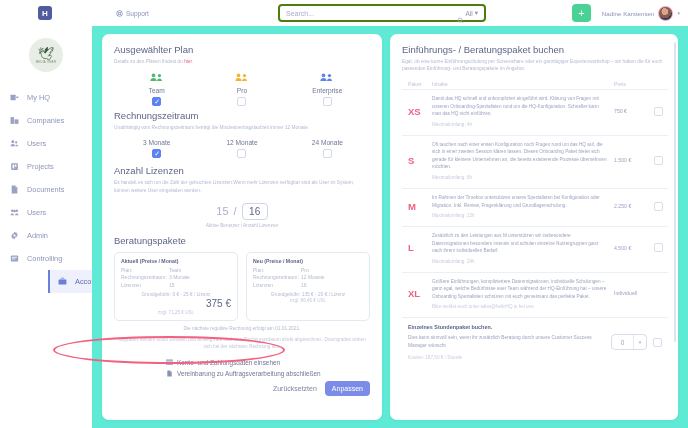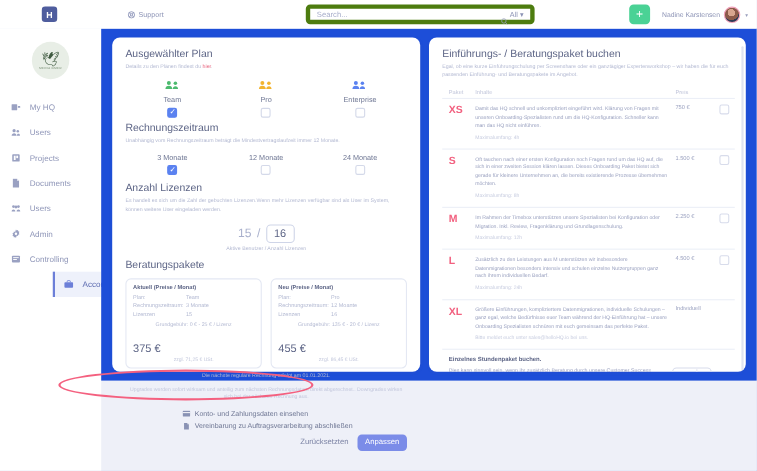--- a/index.html
+++ b/index.html
@@ -22,21 +22,21 @@
     background: #4f5d9e; color: #fff; font-size: 8px; font-weight: bold;
     display: flex; align-items: center; justify-content: center;
   }
   .support {
     display: flex; align-items: center; gap: 3px; margin-left: 64px;
     font-size: 6.5px; color: #8c93b5;
   }
   .support .ic { width: 7px; height: 7px; color: #7a83ad; }
   .searchwrap {
     position: absolute; left: 278px; top: 4px; width: 208px; height: 18px;
-    border: 4px solid #4d7c0f; border-radius: 4px; background: #fff;
+    border: 2px solid #4d7c0f; border-radius: 4px; background: #fff;
     display: flex; align-items: center; padding: 0 6px;
   }
   .searchwrap input {
     border: 0; outline: 0; flex: 1; font-size: 7px; color: #9aa0bd;
     font-family: "Liberation Sans", sans-serif; background: transparent;
   }
   .searchwrap input::placeholder { color: #a8aecb; }
   .search-ic { width: 7px; height: 7px; color: #9aa0bd; margin-right: 2px; }
   .allsel { font-size: 6.5px; color: #8c93b5; display:flex; align-items:center; gap:2px;}
   .plusbtn {
@@ -79,22 +79,22 @@
   .navitem.active::before {
     content: ""; position: absolute; left: 0; top: 0; width: 2px; height: 100%;
     background: #6c7fd8;
   }
   .navicon { width: 9px; height: 9px; color: #9aa1c2; display:flex; }
   .navitem.active .navicon { color: #6c7fd8; }
   .navcaret { margin-left: auto; margin-right: 8px; font-size: 5px; color: #a3a9c8; }
 
   
   .content {
-    position: absolute; left: 92px; top: 26px; width: 596px; height: 320px;
-    background: #1d4ed8; padding: 8px 10px;
+    position: absolute; left: 92px; top: 26px; width: 596px; height: 402px;
+    background: #5eead4; padding: 8px 10px;
     display: flex; gap: 8px;
   }
   .card {
     background: #fff; border-radius: 7px; box-shadow: 0 1px 3px rgba(80,90,140,.07);
   }
   .leftcard { width: 280px; padding: 10px 12px 8px 12px; position: relative; }
   .rightcard { width: 288px; padding: 10px 10px 8px 12px; position: relative; overflow: hidden;}
 
   h2.sec {
     font-size: 9.5px; color: #5d6586; font-weight: 400; margin-bottom: 3px;
@@ -133,21 +133,21 @@
   .lic-cap { text-align: center; font-size: 4.8px; color: #b3b9d2; margin-top: 3px; }
 
   .sumrow { display: flex; gap: 8px; margin-top: 6px; }
   .sumbox {
     flex: 1; border: 1px solid #e4e8f3; border-radius: 5px; padding: 5px 6px;
   }
   .sumtitle { font-size: 5.2px; color: #5d6586; font-weight: bold; margin-bottom: 3px; }
   .sumline { display: flex; font-size: 5px; color: #b3b9d2; margin-bottom: 1.5px; }
   .sumline .k { width: 48px; }
   .sumbase { text-align: center; font-size: 4.8px; color: #b3b9d2; margin-top: 4px; }
-  .sumprice { text-align: left; font-size: 10px; color: #5d6586; margin-top: 14px; }
+  .sumprice { text-align: right; font-size: 10px; color: #5d6586; margin-top: 1px; }
   .sumvat { text-align: center; font-size: 4.6px; color: #c2c7dc; margin-top: 1px; }
 
   .notes { text-align: center; margin-top: 5px; }
   .note1 { font-size: 4.8px; color: #b3b9d2; }
   .note2 { font-size: 4.7px; color: #c2c7dc; line-height: 1.6; margin-top: 5px; }
 
   .links { margin-top: 8px; padding-left: 52px; }
   .linkrow {
     display: flex; align-items: center; gap: 4px; font-size: 6.4px;
     color: #6f7794; margin-bottom: 4px;
@@ -173,21 +173,21 @@
 
   
   .thead { display: flex; font-size: 5.2px; color: #c0c5da;
     border-bottom: 1px solid #eceff7; padding: 0 0 2px 0; margin-top: 9px; }
   .th-paket { width: 30px; padding-left: 6px; }
   .th-inhalte { flex: 1; }
   .th-preis { width: 34px; }
   .th-cb { width: 20px; }
 
   .trow {
-    display: flex; align-items: flex-start; border-bottom: 1px solid #eceff7;
+    display: flex; align-items: center; border-bottom: 1px solid #eceff7;
     padding: 5px 0 8px 0;
   }
   .td-paket { width: 30px; padding-left: 6px; font-size: 9.5px; color: #f2607f; font-weight: bold; }
   .td-inh { flex: 1; padding-right: 6px; }
   .td-desc { font-size: 4.7px; color: #9ba2c0; line-height: 1.6; }
   .td-max { font-size: 4.6px; color: #c8cde0; margin-top: 4px; }
   .td-preis { width: 34px; font-size: 5.2px; color: #9ba2c0; }
   .td-cb { width: 20px; display: flex; justify-content: center; }
   .cbx2 { width: 9px; height: 9px; border: 1px solid #d8dceb; border-radius: 2px; background:#fff; }
 
@@ -261,20 +261,29 @@
     </div>
 
     <div class="navitem">
       <span class="navicon">
         <svg viewBox="0 0 16 16" width="9" height="9" fill="currentColor">
             <rect x="1" y="3" width="9" height="10" rx="1"></rect>
             <rect x="11" y="6" width="4" height="3" rx="1"></rect>
           </svg>
       </span>
       <span>My HQ</span>
+    </div>
+    <div class="navitem">
+      <span class="navicon">
+        <svg viewBox="0 0 16 16" width="9" height="9" fill="currentColor">
+            <rect x="1" y="2" width="6" height="12"></rect>
+            <rect x="8" y="6" width="7" height="8"></rect>
+          </svg>
+      </span>
+      <span>Companies</span>
     </div>
     <div class="navitem">
       <span class="navicon">
         <svg viewBox="0 0 16 16" width="9" height="9" fill="currentColor">
             <circle cx="5" cy="5" r="2.6"></circle>
             <circle cx="11" cy="6" r="2"></circle>
             <path d="M1 13c0-2.5 2-4 4-4s4 1.5 4 4z"></path>
             <path d="M9.5 13c0-2 1-3 2.5-3s2.5 1 2.5 3z"></path>
           </svg>
       </span>
@@ -447,21 +456,20 @@
             </div>
           <div class="sumline">
               <span class="k">Rechnungszeitraum:</span>
               <span>12 Moante</span>
             </div>
           <div class="sumline">
               <span class="k">Lizenzen</span>
               <span>16</span>
             </div>
           <div class="sumbase">Grundgebühr: 135 € - 20 € / Lizenz</div>
-          <div class="sumprice">455 €</div>
           <div class="sumvat">zzgl. 86,45 € USt.</div>
         </div>
       </div>
 
       <div class="notes">
         <div class="note1">Die nächste reguläre Rechnung erfolgt am 01.01.2021.</div>
         <div class="note2">Upgrades werden sofort wirksam und anteilig zum nächsten Rechnungsdatum direkt abgerechnet.. Downgrades wirken sich bei der nächsten Rechnung aus.</div>
       </div>
 
       <div class="links">

